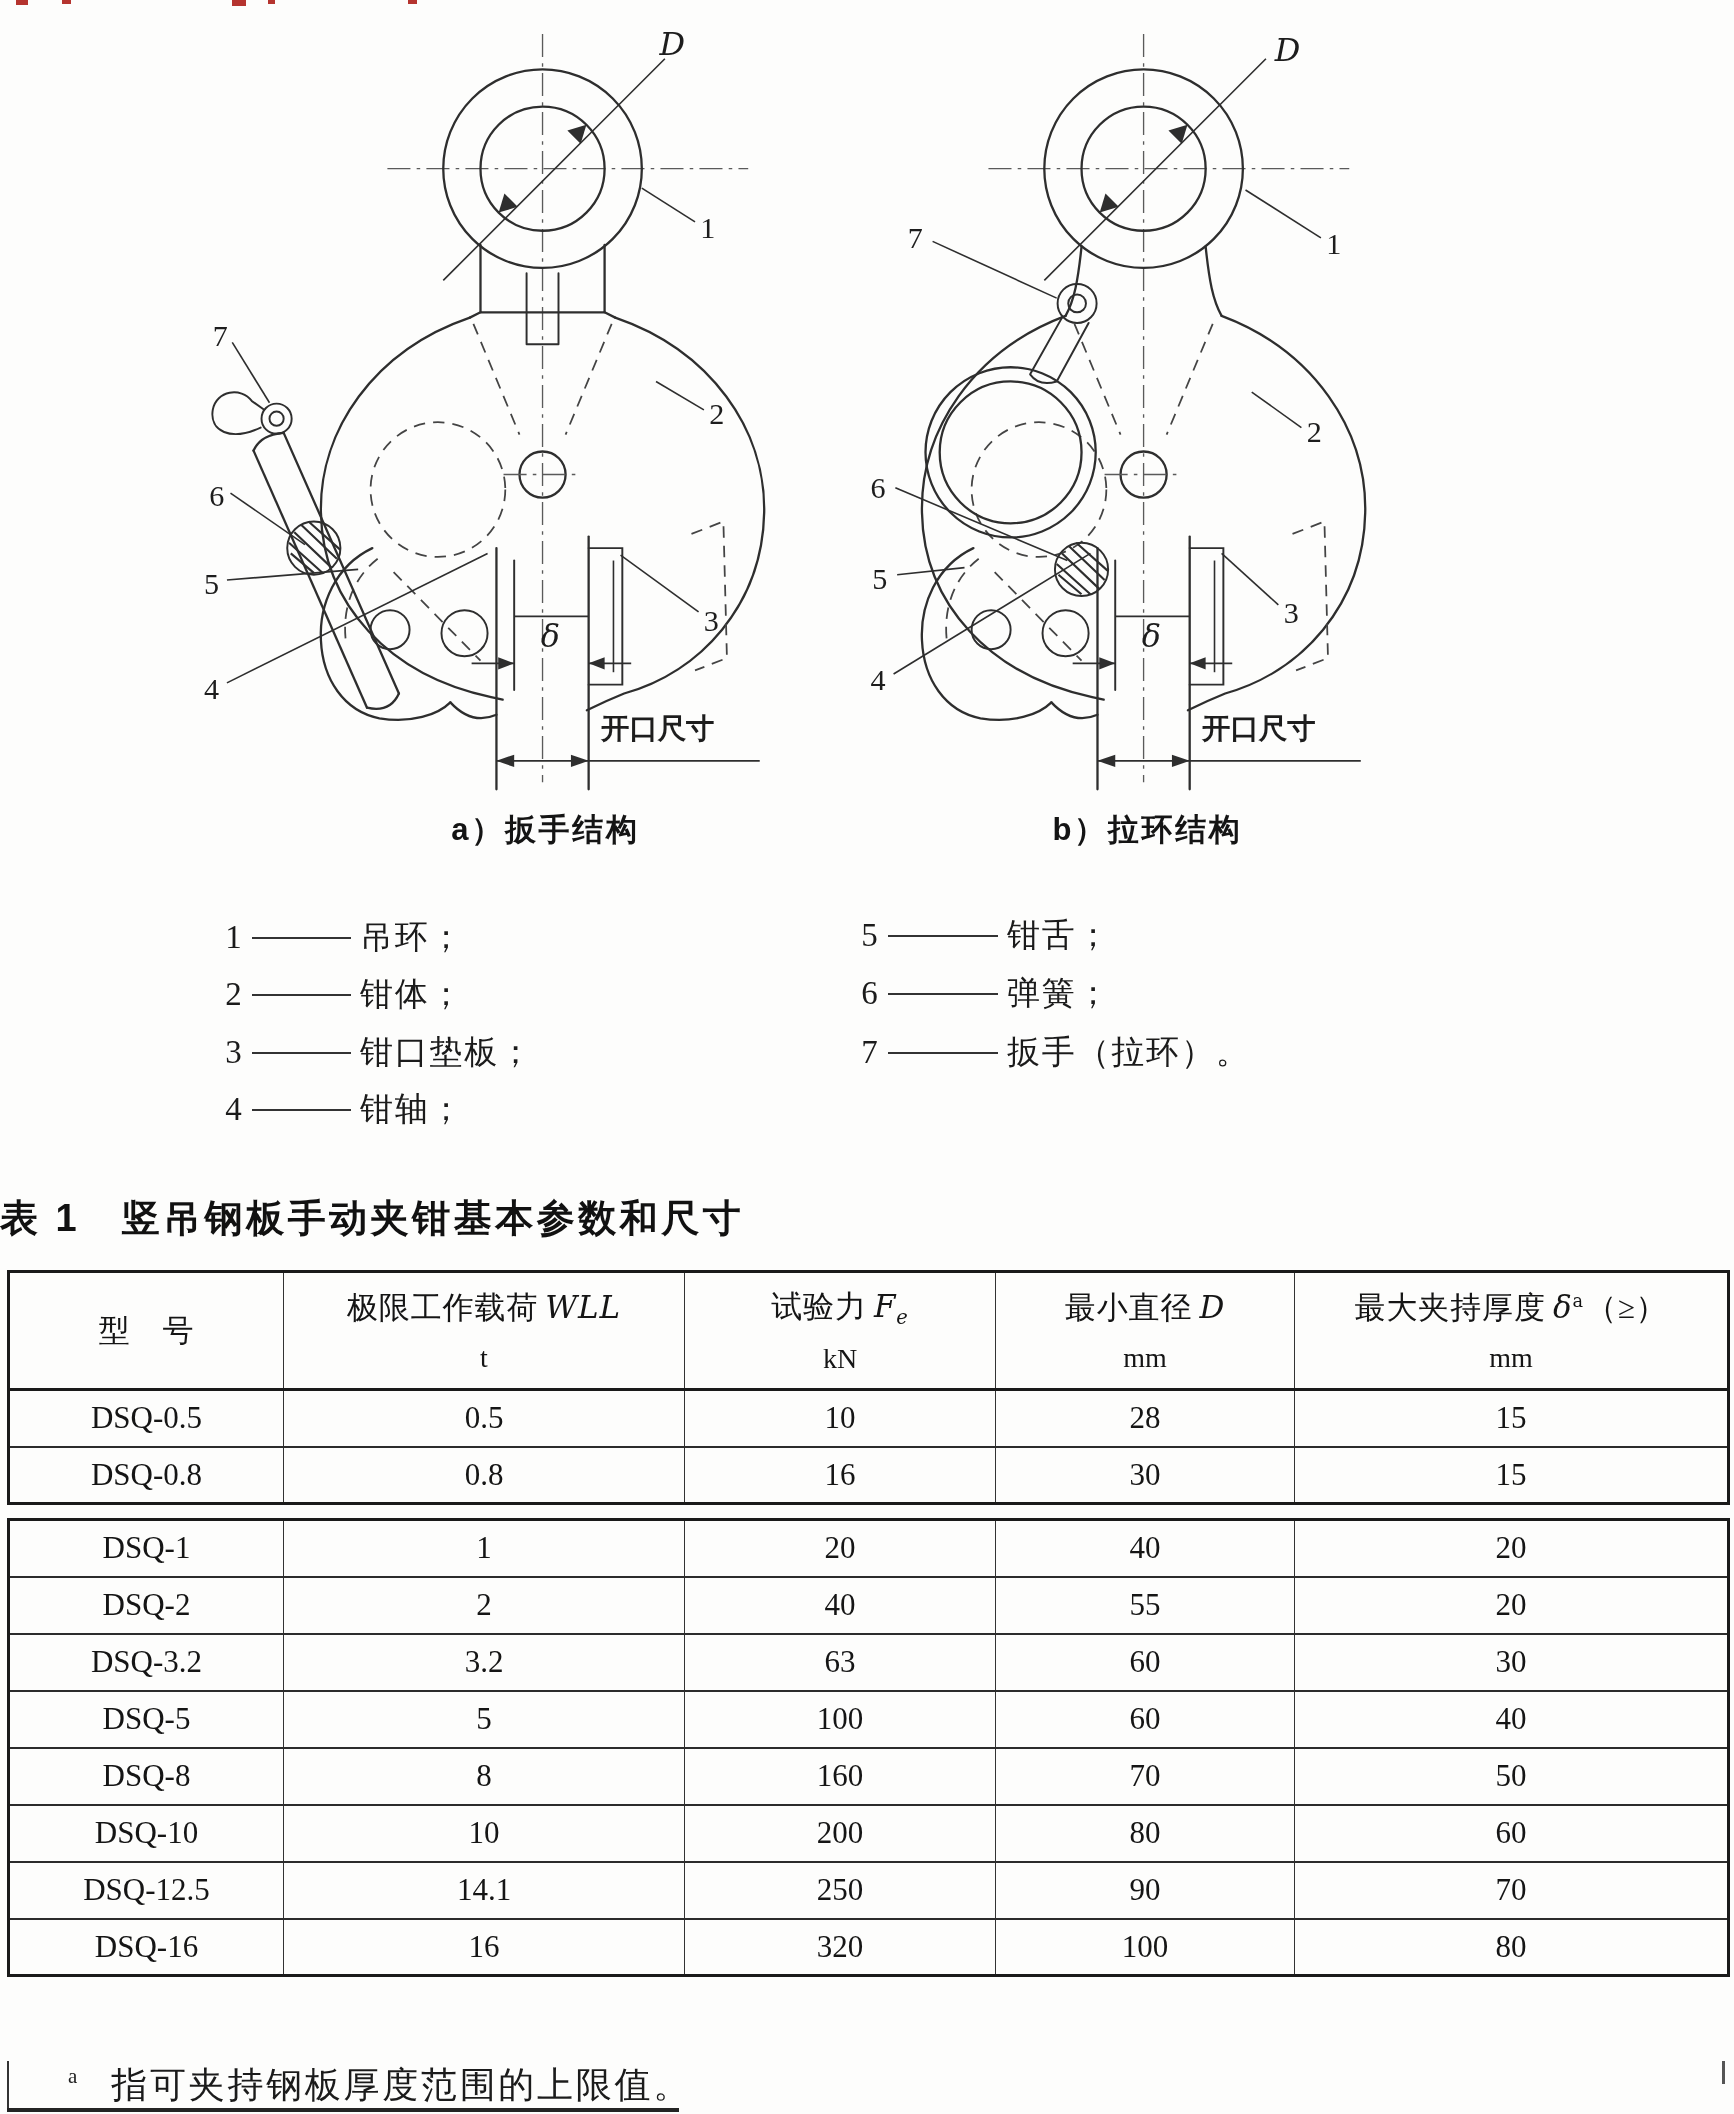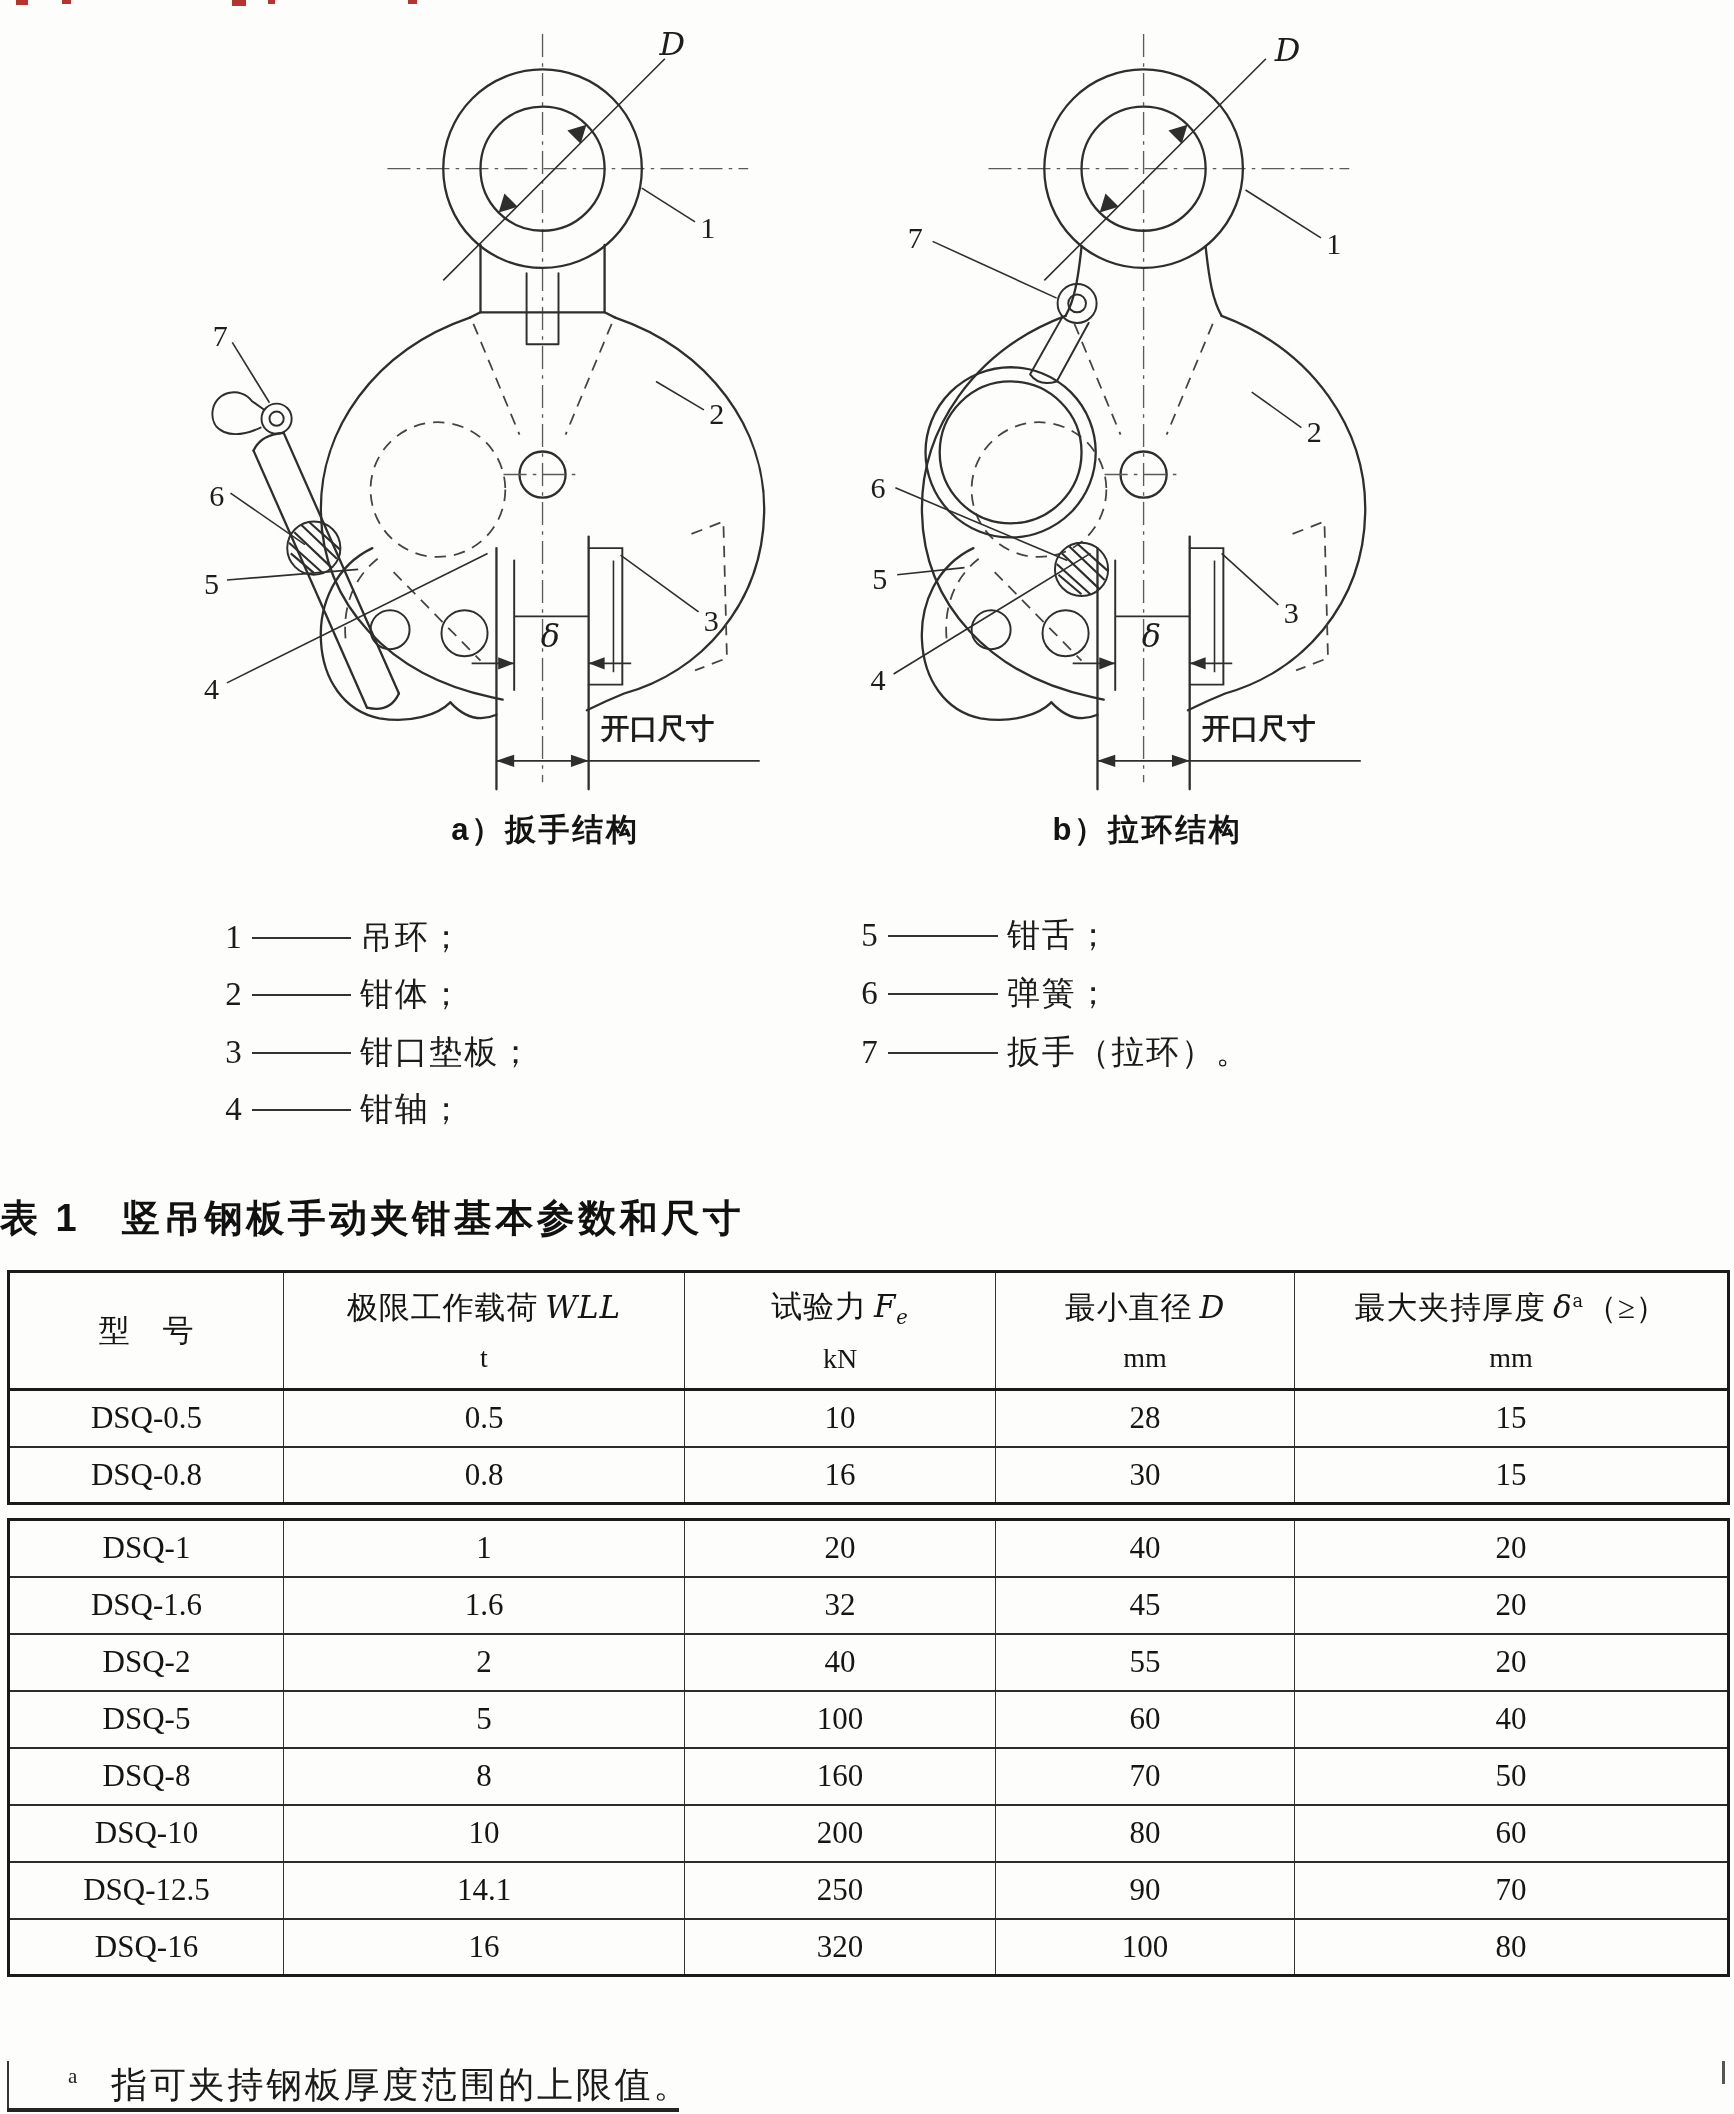--- a/index.html
+++ b/index.html
@@ -351,32 +351,32 @@
     </colgroup>
     <tbody id="tbody-sec2">
         <tr>
           <td>DSQ-1</td>
           <td>1</td>
           <td>20</td>
           <td>40</td>
           <td>20</td>
         </tr>
         <tr>
-          <td>DSQ-1.6</td>
-          <td>1.6</td>
-          <td>32</td>
-          <td>45</td>
-          <td>20</td>
-        </tr>
-        <tr>
           <td>DSQ-2</td>
           <td>2</td>
           <td>40</td>
           <td>55</td>
           <td>20</td>
+        </tr>
+        <tr>
+          <td>DSQ-3.2</td>
+          <td>3.2</td>
+          <td>63</td>
+          <td>60</td>
+          <td>30</td>
         </tr>
         <tr>
           <td>DSQ-5</td>
           <td>5</td>
           <td>100</td>
           <td>60</td>
           <td>40</td>
         </tr>
         <tr>
           <td>DSQ-8</td>

